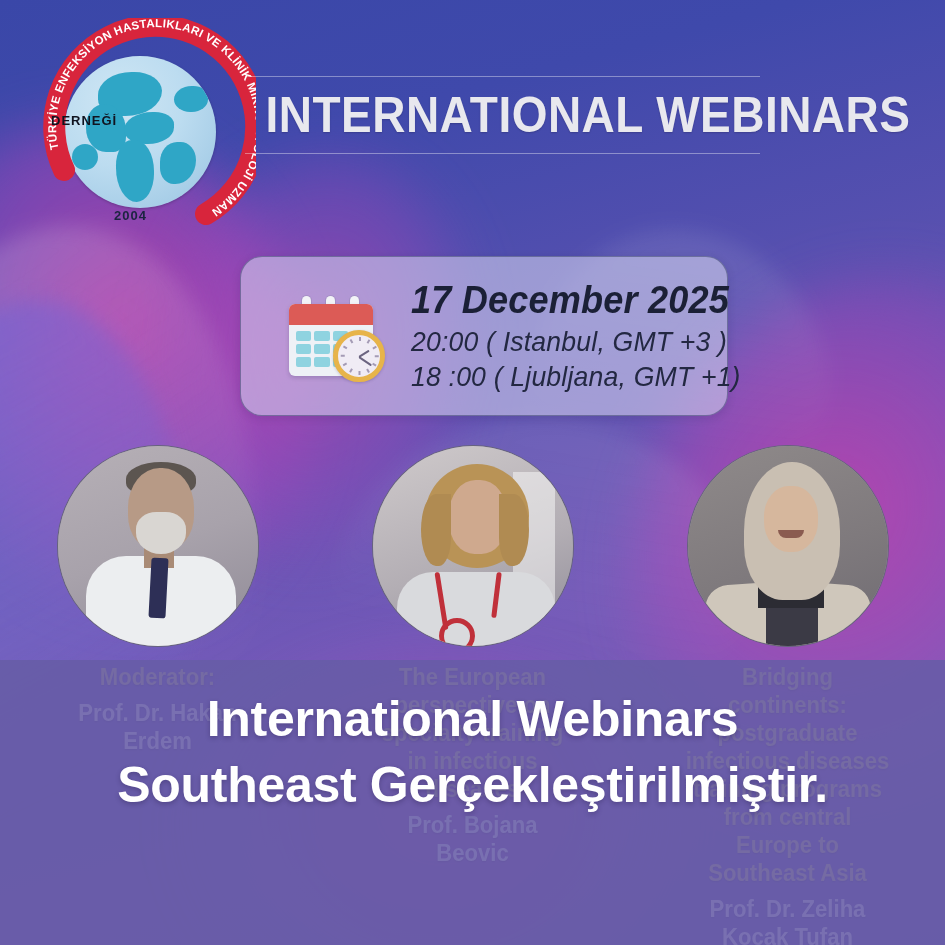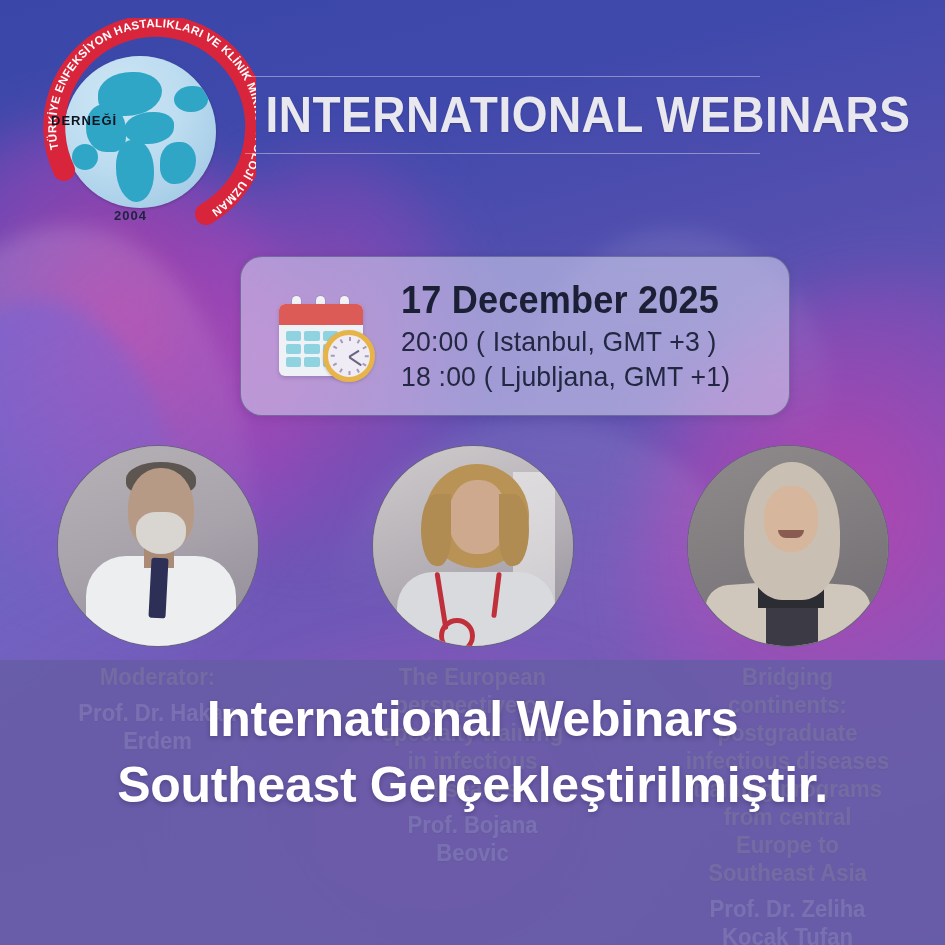--- a/index.html
+++ b/index.html
@@ -165,29 +165,30 @@
     padding: 9px 0 9px 0;
     transform: scaleX(0.92);
     white-space: nowrap;
     text-shadow: 0 1px 2px rgba(0,0,0,0.18);
   }
 
   
   .date-card {
     position: absolute;
     left: 240px; top: 256px;
-    width: 550px; height: 160px;
+    width: 488px; height: 160px;
     border-radius: 22px;
     background: rgba(214,214,240,0.56);
     border: 1.5px solid rgba(60,70,110,0.55);
     box-shadow: 0 2px 10px rgba(20,20,50,0.12);
     display: flex;
     align-items: center;
-    padding: 0 6px;
+    padding: 0 16px;
     box-sizing: border-box;
+    font-style: italic;
   }
   .cal-icon {
     position: relative;
     width: 108px; height: 96px;
     margin-left: 24px;
     flex: 0 0 auto;
   }
   .cal-body {
     position: absolute;
     left: 8px; top: 16px;

